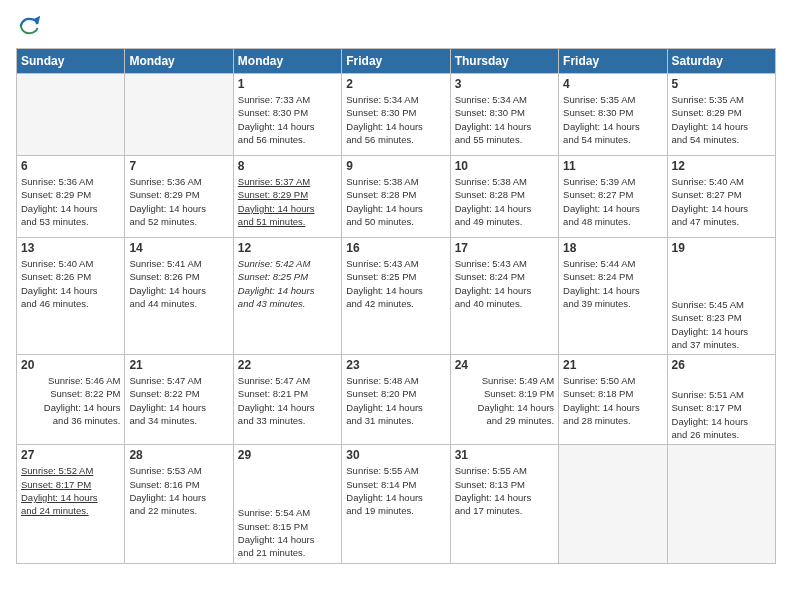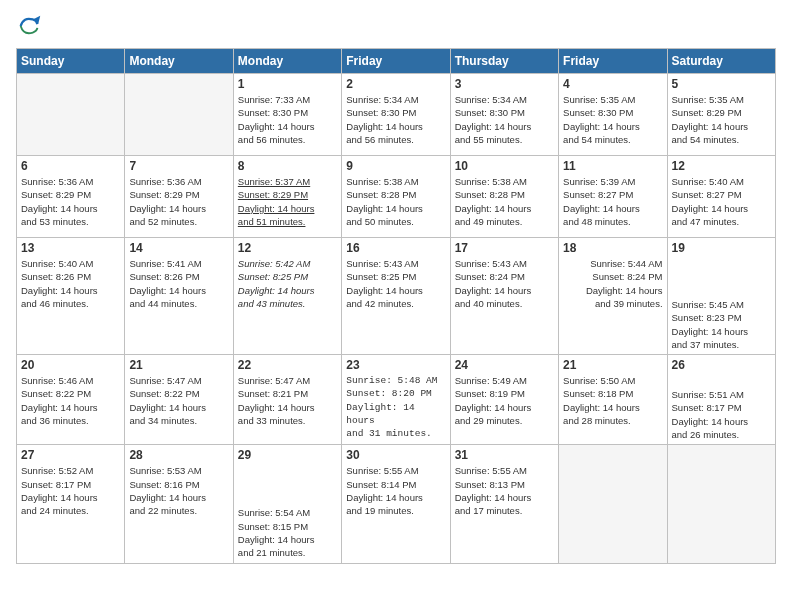--- a/index.html
+++ b/index.html
@@ -256,65 +256,65 @@
           </td>
           <td>
             <span class="day-num">17</span>
             <div class="day-detail" style="white-space: pre-line;">Sunrise: 5:43 AM
 Sunset: 8:24 PM
 Daylight: 14 hours
 and 40 minutes.</div>
           </td>
           <td>
             <span class="day-num">18</span>
-            <div class="day-detail" style="white-space: pre-line; text-align: right;">Sunrise: 5:44 AM
+            <div class="day-detail" style="white-space: pre-line;">Sunrise: 5:44 AM
 Sunset: 8:24 PM
 Daylight: 14 hours
 and 39 minutes.</div>
           </td>
           <td>
             <span class="day-num">19</span>
             <div class="day-detail" style="white-space: pre-line; margin-top: 43px;">Sunrise: 5:45 AM
 Sunset: 8:23 PM
 Daylight: 14 hours
 and 37 minutes.</div>
           </td>
         </tr>
         <tr>
           <td>
             <span class="day-num">20</span>
-            <div class="day-detail" style="white-space: pre-line;">Sunrise: 5:46 AM
+            <div class="day-detail" style="white-space: pre-line; text-align: right;">Sunrise: 5:46 AM
 Sunset: 8:22 PM
 Daylight: 14 hours
 and 36 minutes.</div>
           </td>
           <td>
             <span class="day-num">21</span>
             <div class="day-detail" style="white-space: pre-line;">Sunrise: 5:47 AM
 Sunset: 8:22 PM
 Daylight: 14 hours
 and 34 minutes.</div>
           </td>
           <td>
             <span class="day-num">22</span>
             <div class="day-detail" style="white-space: pre-line;">Sunrise: 5:47 AM
 Sunset: 8:21 PM
 Daylight: 14 hours
 and 33 minutes.</div>
           </td>
           <td>
             <span class="day-num">23</span>
-            <div class="day-detail" style="white-space: pre-line; font-family: Liberation Mono, monospace;">Sunrise: 5:48 AM
+            <div class="day-detail" style="white-space: pre-line;">Sunrise: 5:48 AM
 Sunset: 8:20 PM
 Daylight: 14 hours
 and 31 minutes.</div>
           </td>
           <td>
             <span class="day-num">24</span>
-            <div class="day-detail" style="white-space: pre-line;">Sunrise: 5:49 AM
+            <div class="day-detail" style="white-space: pre-line; text-align: right;">Sunrise: 5:49 AM
 Sunset: 8:19 PM
 Daylight: 14 hours
 and 29 minutes.</div>
           </td>
           <td>
             <span class="day-num">21</span>
             <div class="day-detail" style="white-space: pre-line;">Sunrise: 5:50 AM
 Sunset: 8:18 PM
 Daylight: 14 hours
 and 28 minutes.</div>
@@ -323,21 +323,21 @@
             <span class="day-num">26</span>
             <div class="day-detail" style="white-space: pre-line; margin-top: 16px;">Sunrise: 5:51 AM
 Sunset: 8:17 PM
 Daylight: 14 hours
 and 26 minutes.</div>
           </td>
         </tr>
         <tr>
           <td>
             <span class="day-num">27</span>
-            <div class="day-detail" style="white-space: pre-line;">Sunrise: 5:52 AM
+            <div class="day-detail" style="white-space: pre-line; text-decoration: underline;">Sunrise: 5:52 AM
 Sunset: 8:17 PM
 Daylight: 14 hours
 and 24 minutes.</div>
           </td>
           <td>
             <span class="day-num">28</span>
             <div class="day-detail" style="white-space: pre-line;">Sunrise: 5:53 AM
 Sunset: 8:16 PM
 Daylight: 14 hours
 and 22 minutes.</div>

